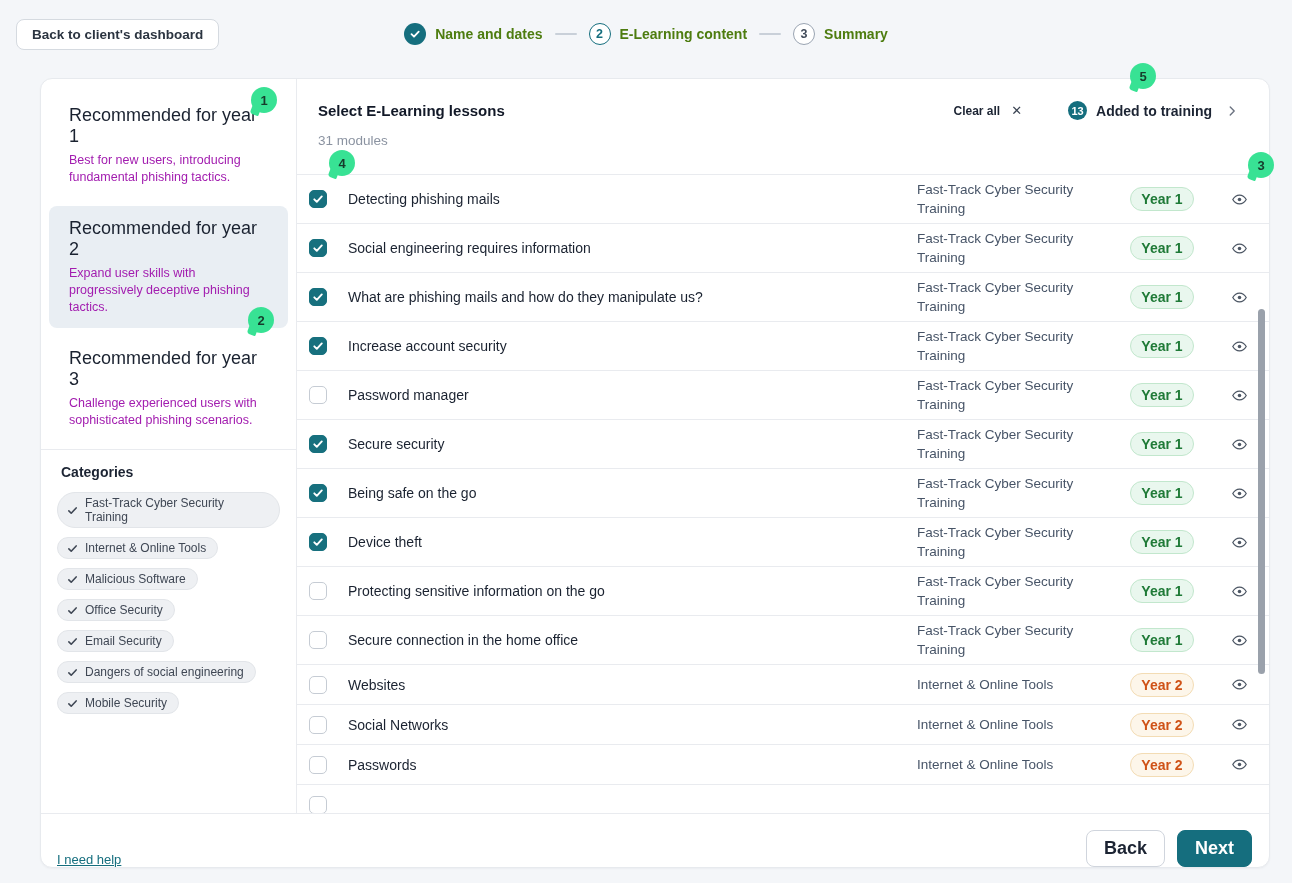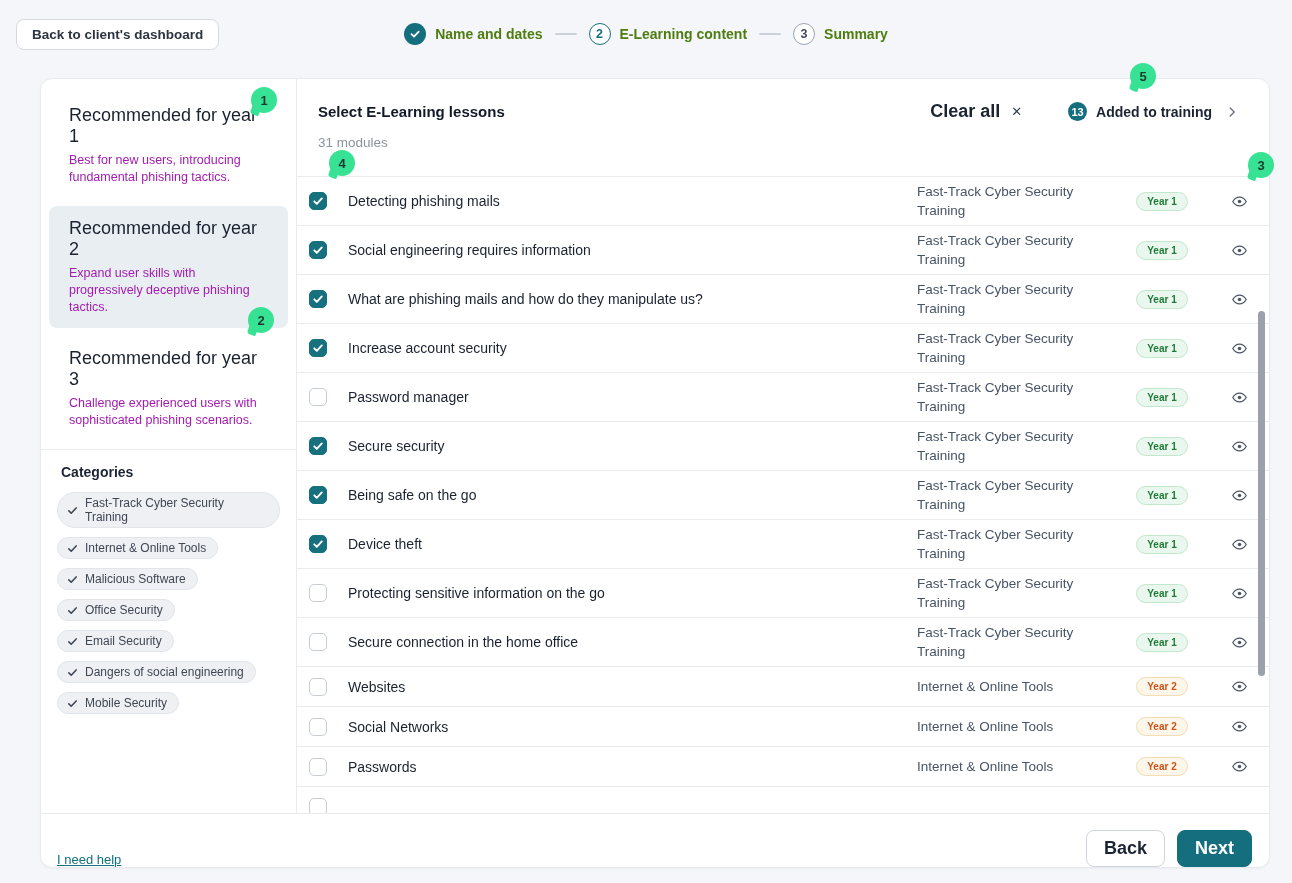--- a/index.html
+++ b/index.html
@@ -45,21 +45,21 @@
   .pill {
     display:flex; align-items:center; gap:7px; background:#eef0f3; border:1px solid #e2e5e9;
     border-radius:999px; padding:3px 11px 3px 9px; font-size:12px; color:#3f4754; cursor:pointer;
   }
   
   .main { flex:1; display:flex; flex-direction:column; position:relative; }
   .main-header { padding:22px 30px 0 21px; }
   .mh-row { display:flex; align-items:center; }
   .panel-title { font-size:15px; font-weight:700; color:#111827; }
   .hdr-right { margin-left:auto; display:flex; align-items:center; }
-  .clear-all { font-size:18px; font-weight:600; color:#1c2433; cursor:pointer; }
+  .clear-all { font-size:12px; font-weight:600; color:#1c2433; cursor:pointer; }
   .clear-x { margin-left:11px; font-size:13px; color:#3a4352; cursor:pointer; }
   .count-badge {
     margin-left:46px; width:19px; height:19px; border-radius:50%; background:#156e7e; color:#fff;
     font-size:11px; font-weight:700; display:flex; align-items:center; justify-content:center;
   }
   .added-label { margin-left:9px; font-size:14px; font-weight:600; color:#1c2433; cursor:pointer; }
   .added-chevron { margin-left:13px; color:#6b7280; display:flex; }
   .modules-count { margin-top:13px; font-size:13.5px; color:#8b93a1; }
   
   .lesson-list { margin-top:26px; height:641px; overflow:hidden; border-top:1px solid #e9ebef; position:relative; }
@@ -68,21 +68,21 @@
   .cb {
     width:18px; height:18px; border-radius:5px; border:1.5px solid #c6ccd4; background:#fff;
     display:flex; align-items:center; justify-content:center; cursor:pointer;
   }
   .cb svg { display:none; }
   .cb.checked { background:#17707e; border-color:#17707e; }
   .cb.checked svg { display:block; }
   .lesson-name { flex:1; font-size:14px; color:#1a2230; padding-right:12px; }
   .lesson-cat { width:190px; flex:0 0 190px; font-size:13.5px; line-height:19px; color:#475467; }
   .badge-col { width:110px; flex:0 0 110px; display:flex; justify-content:center; }
-  .year-badge { font-size:10px; font-weight:700; border-radius:999px; padding:3px 10px; white-space:nowrap; }
+  .year-badge { font-size:14px; font-weight:700; border-radius:999px; padding:3px 10px; white-space:nowrap; }
   .year-badge.y1 { background:#e9f7ee; border:1px solid #c2e7cd; color:#1f7a37; }
   .year-badge.y2 { background:#fdf6ea; border:1px solid #f3dcb4; color:#cf5217; }
   .eye-col { width:44px; flex:0 0 44px; display:flex; justify-content:center; }
   .eye { display:flex; cursor:pointer; }
   .scroll-thumb {
     position:absolute; right:4px; top:134px; width:7px; height:365px;
     background:#9aa1ab; border-radius:4px; cursor:grab;
   }
   
   .card-footer { height:56px; border-top:1px solid #e9ebef; display:flex; align-items:flex-end; padding:0 17px 0 16px; }

